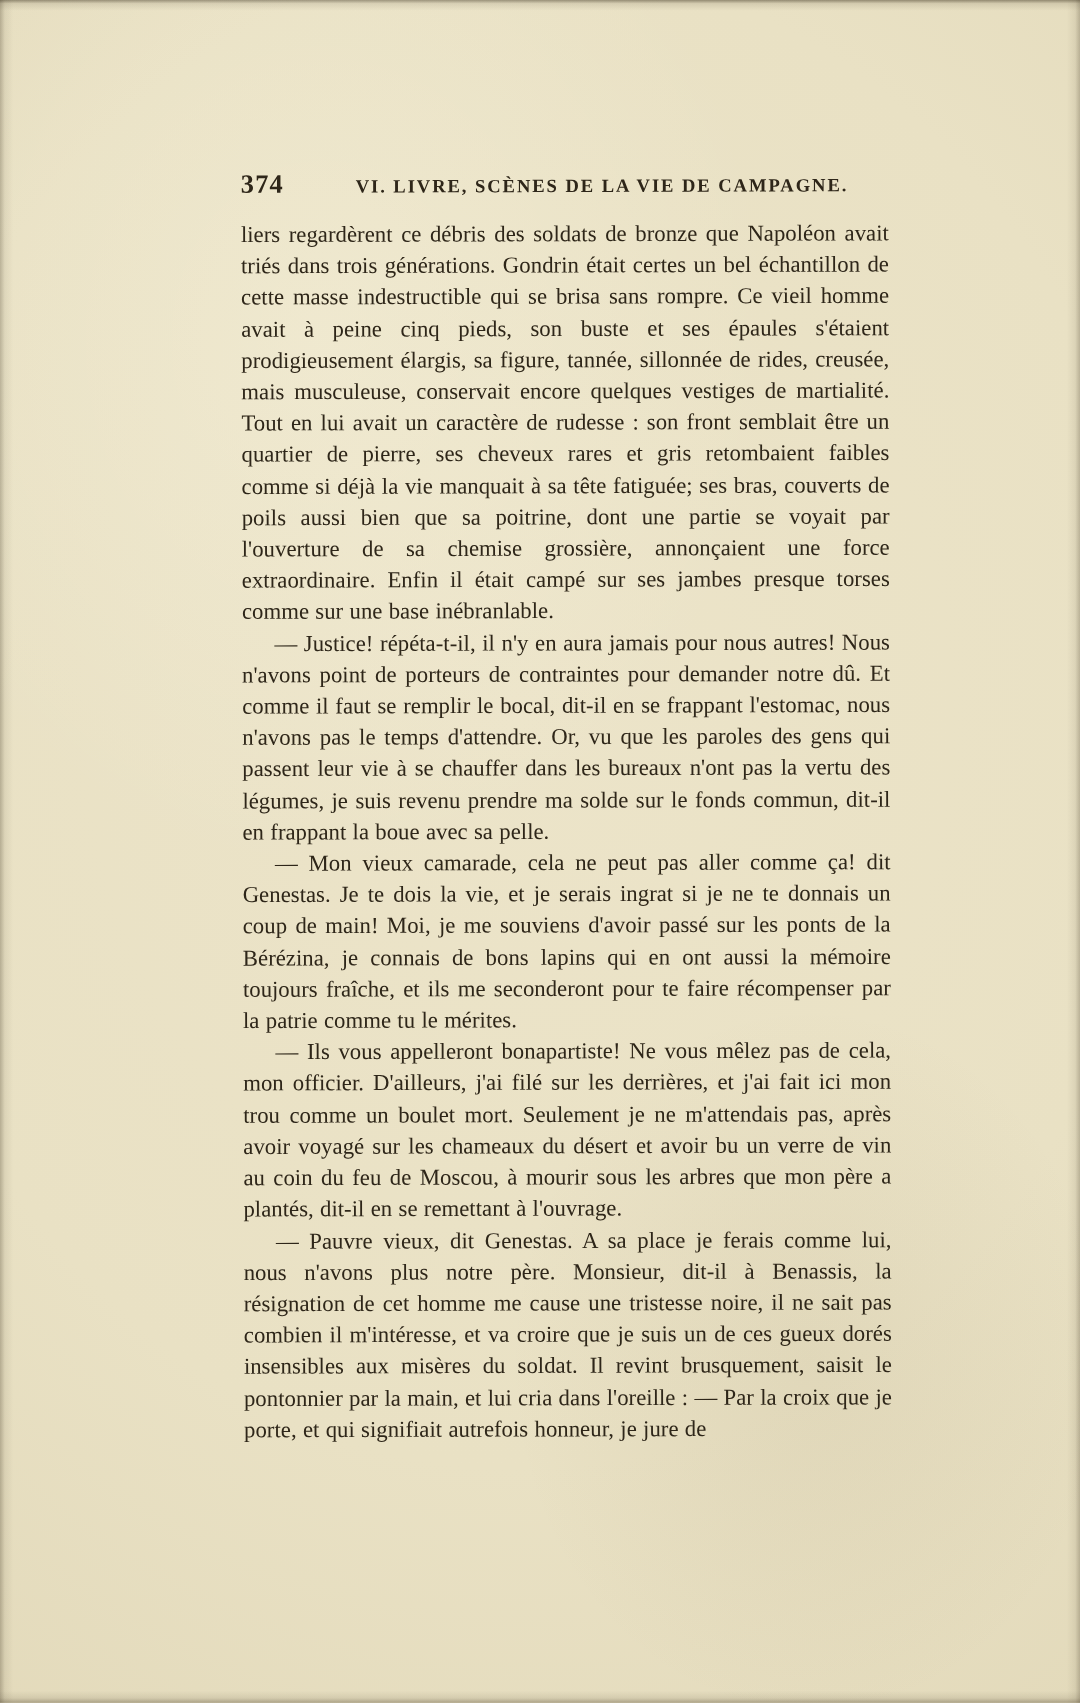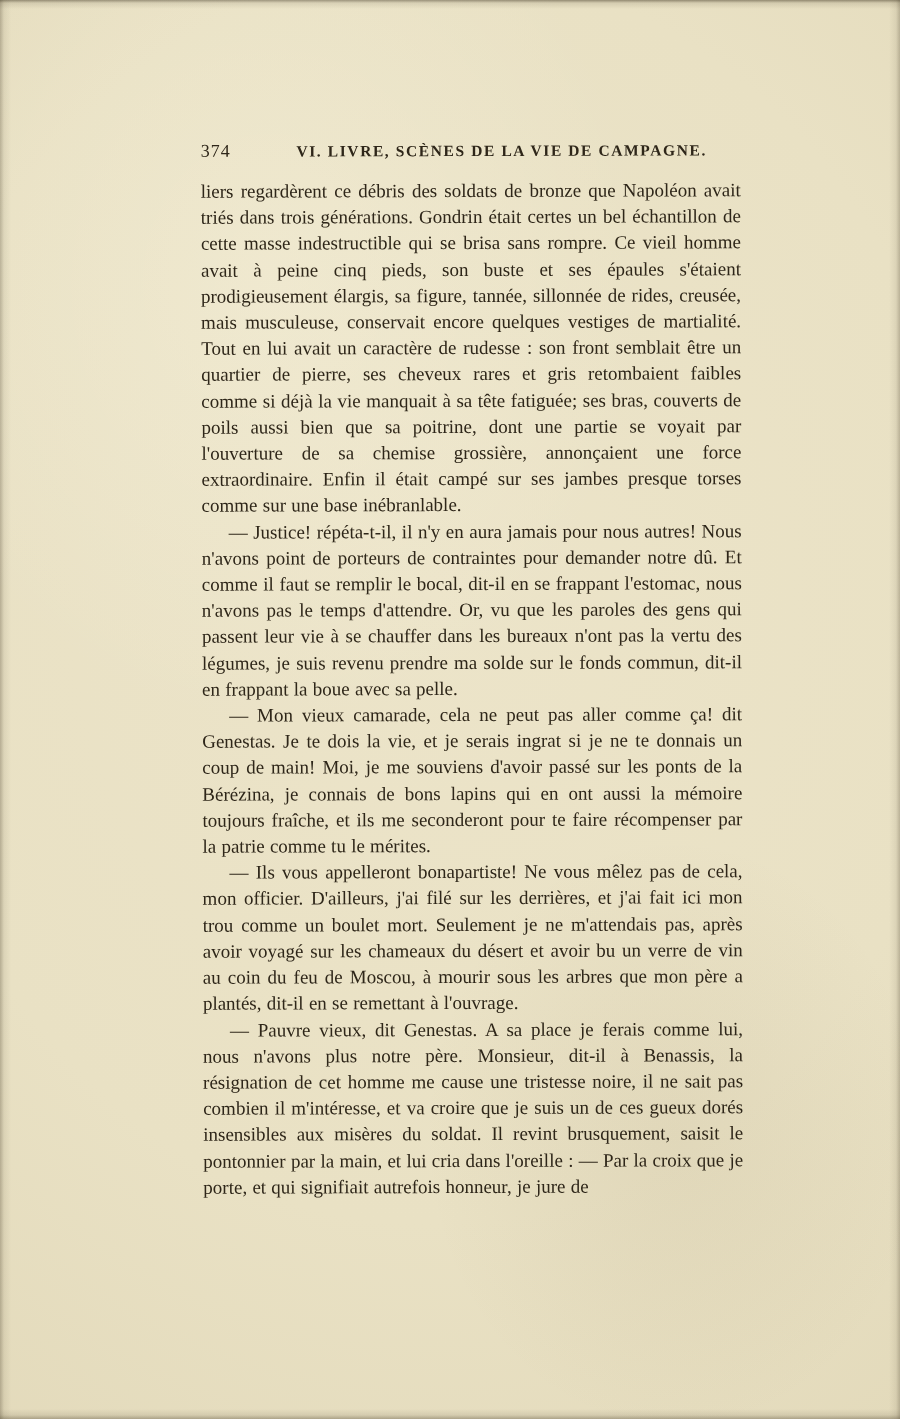--- a/index.html
+++ b/index.html
@@ -37,22 +37,22 @@
   }
 
   .running-header {
     display: flex;
     align-items: baseline;
     margin-bottom: 17px;
     letter-spacing: 1px;
   }
 
   .page-num {
-    font-size: 18px;
-    font-weight: 400;
+    font-size: 22px;
+    font-weight: 700;
     width: 62px;
     flex: 0 0 62px;
   }
 
   .header-title {
     flex: 1 1 auto;
     text-align: center;
     font-size: 15.5px;
     font-weight: 700;
     letter-spacing: 1.6px;

